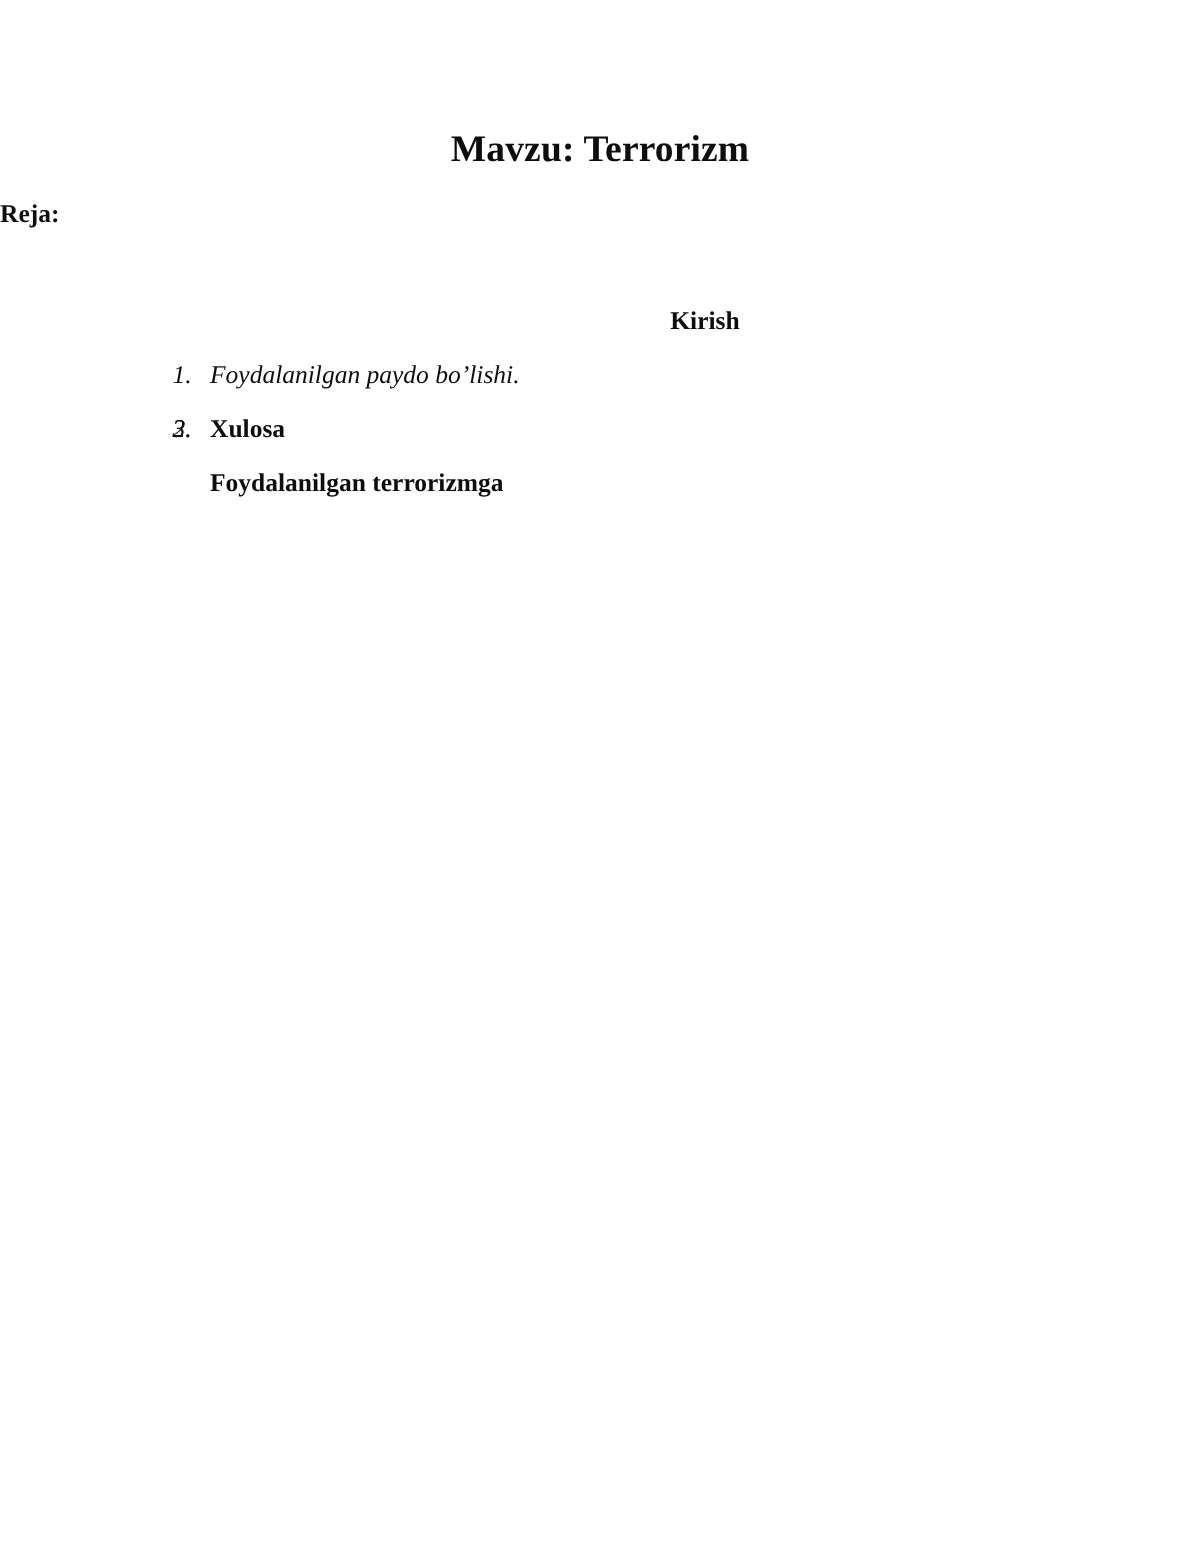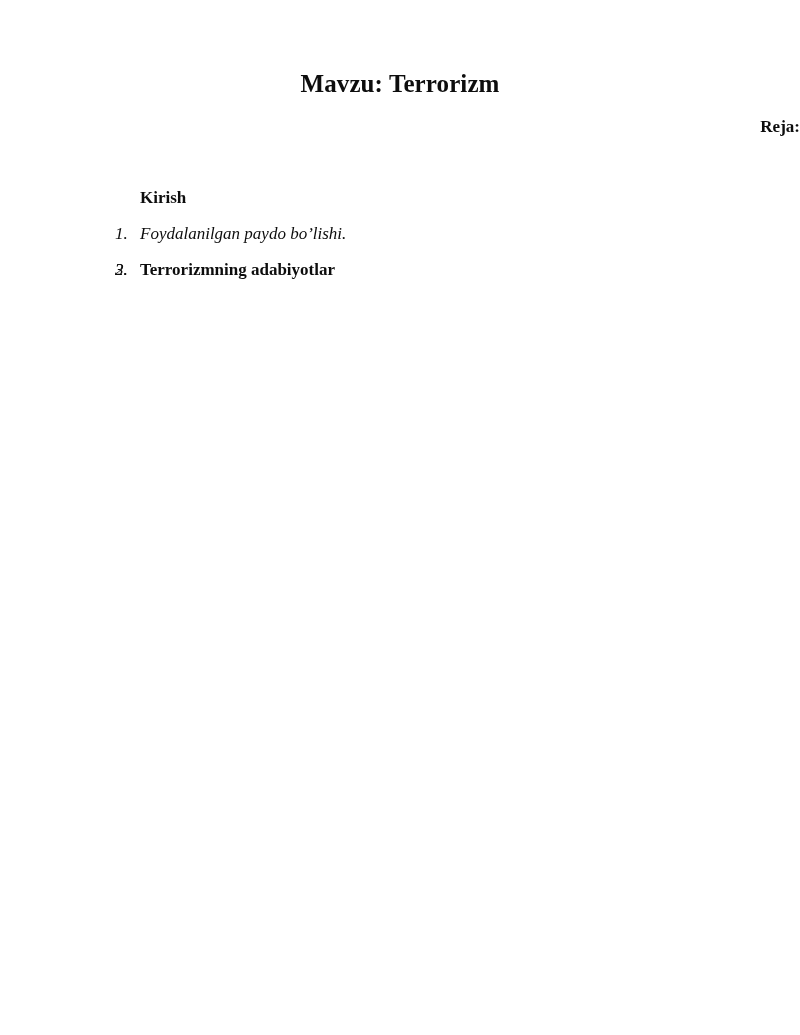--- a/index.html
+++ b/index.html
@@ -10,21 +10,21 @@
   }
   body {
     font-family: "Liberation Serif", "DejaVu Serif", serif;
     color: #0d0d0d;
     -webkit-font-smoothing: antialiased;
   }
   .page {
     position: relative;
     width: 800px;
     height: 829px;
-    margin: 0 auto;
+    margin: 16px auto;
     background: #ffffff;
     overflow: hidden;
     box-sizing: border-box;
   }
   .doc-body {
     position: absolute;
     left: 0;
     top: 0;
     width: 800px;
   }
@@ -35,21 +35,21 @@
     font-weight: bold;
     text-align: center;
     line-height: 1.15;
     margin: 0;
     padding-top: 70px;
     letter-spacing: 0.1px;
   }
   .doc-subtitle {
     font-size: 17px;
     font-weight: bold;
-    text-align: right;
+    text-align: left;
     line-height: 1.15;
     margin: 0;
     padding-top: 18px;
   }
 
   
   .plan {
     margin: 0;
     padding: 0;
     position: relative;
@@ -58,20 +58,21 @@
   .plan-heading {
     font-size: 17px;
     font-weight: bold;
     line-height: 36px;
     margin: 0;
     padding-left: 140px;
     white-space: nowrap;
   }
   .plan-heading.top-gap {
     margin-top: 0;
+    text-align: center;
   }
   .numbered-list {
     list-style: none;
     margin: 0;
     padding: 0;
   }
   .numbered-item {
     position: relative;
     font-size: 17px;
     font-style: italic;
@@ -114,18 +115,19 @@
           <span class="txt">Foydalanilgan paydo bo’lishi.</span>
         </li>
         <li class="numbered-item">
           <span class="num">2.</span>
         </li>
         <li class="numbered-item wrap">
           <span class="num">3.</span>
         </li>
       </ol>
 
+      <p class="plan-heading">Xulosa</p>
 
-      <p class="plan-heading">Terrorizmning adabiyotlar</p>
+      <p class="plan-heading">Foydalanilgan terrorizmga</p>
 
     </div>
   </div>
 </div>
 
 </body></html>

